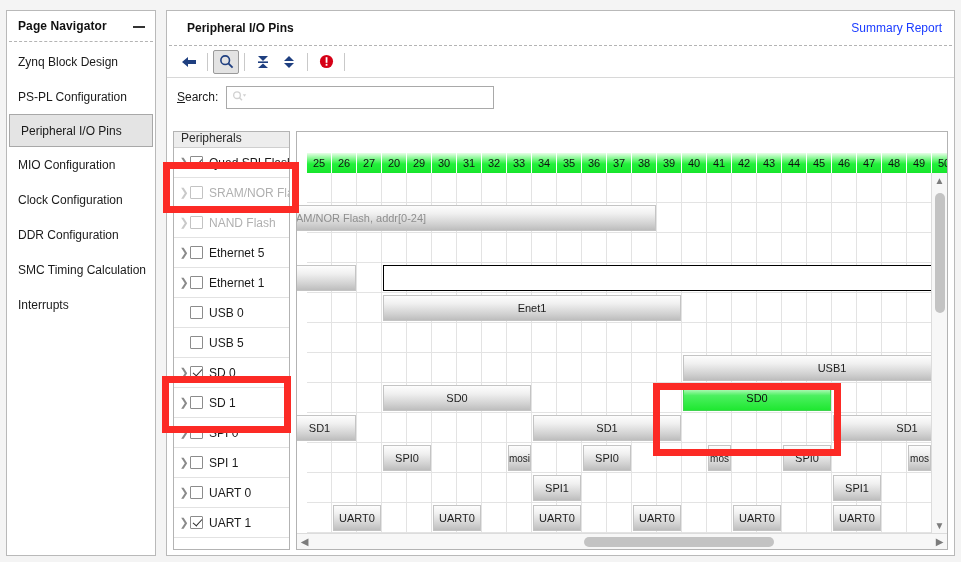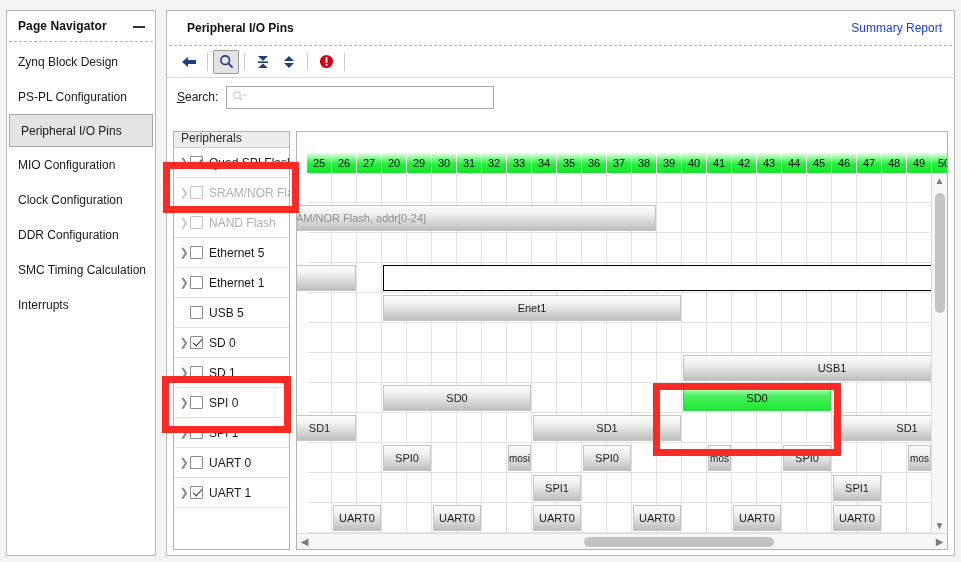--- a/index.html
+++ b/index.html
@@ -309,20 +309,25 @@
           </div>
           <div class="periph-row">
             <span class="arrow">❯</span>
             <span class="cbox"></span>
             <span>Ethernet 5</span>
           </div>
           <div class="periph-row">
             <span class="arrow">❯</span>
             <span class="cbox"></span>
             <span>Ethernet 1</span>
+          </div>
+          <div class="periph-row">
+            <span class="arrow hidden">❯</span>
+            <span class="cbox"></span>
+            <span>USB 0</span>
           </div>
           <div class="periph-row">
             <span class="arrow hidden">❯</span>
             <span class="cbox"></span>
             <span>USB 5</span>
           </div>
           <div class="periph-row">
             <span class="arrow">❯</span>
             <span class="cbox checked"></span>
             <span>SD 0</span>

